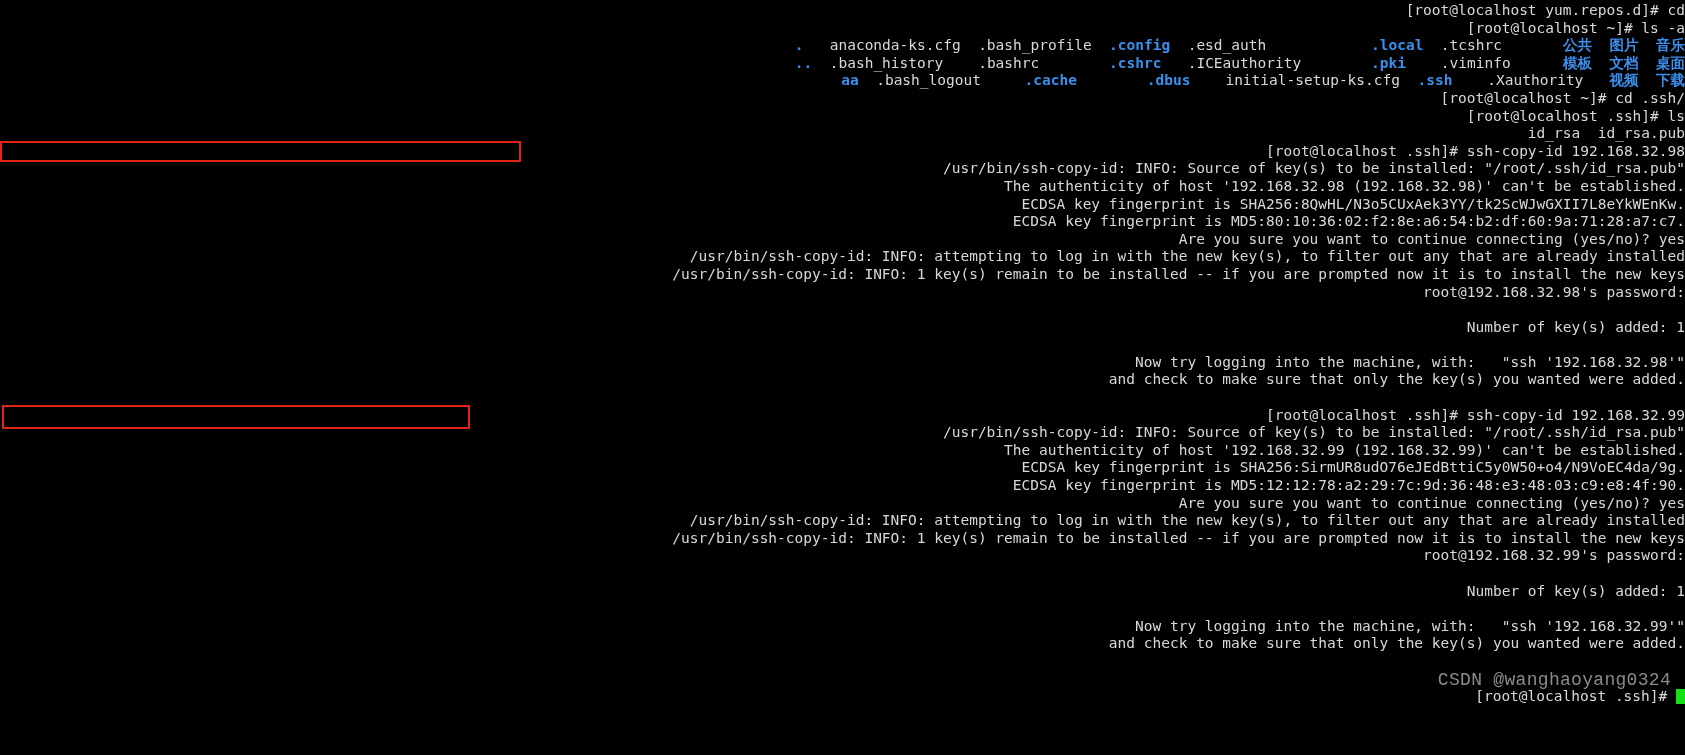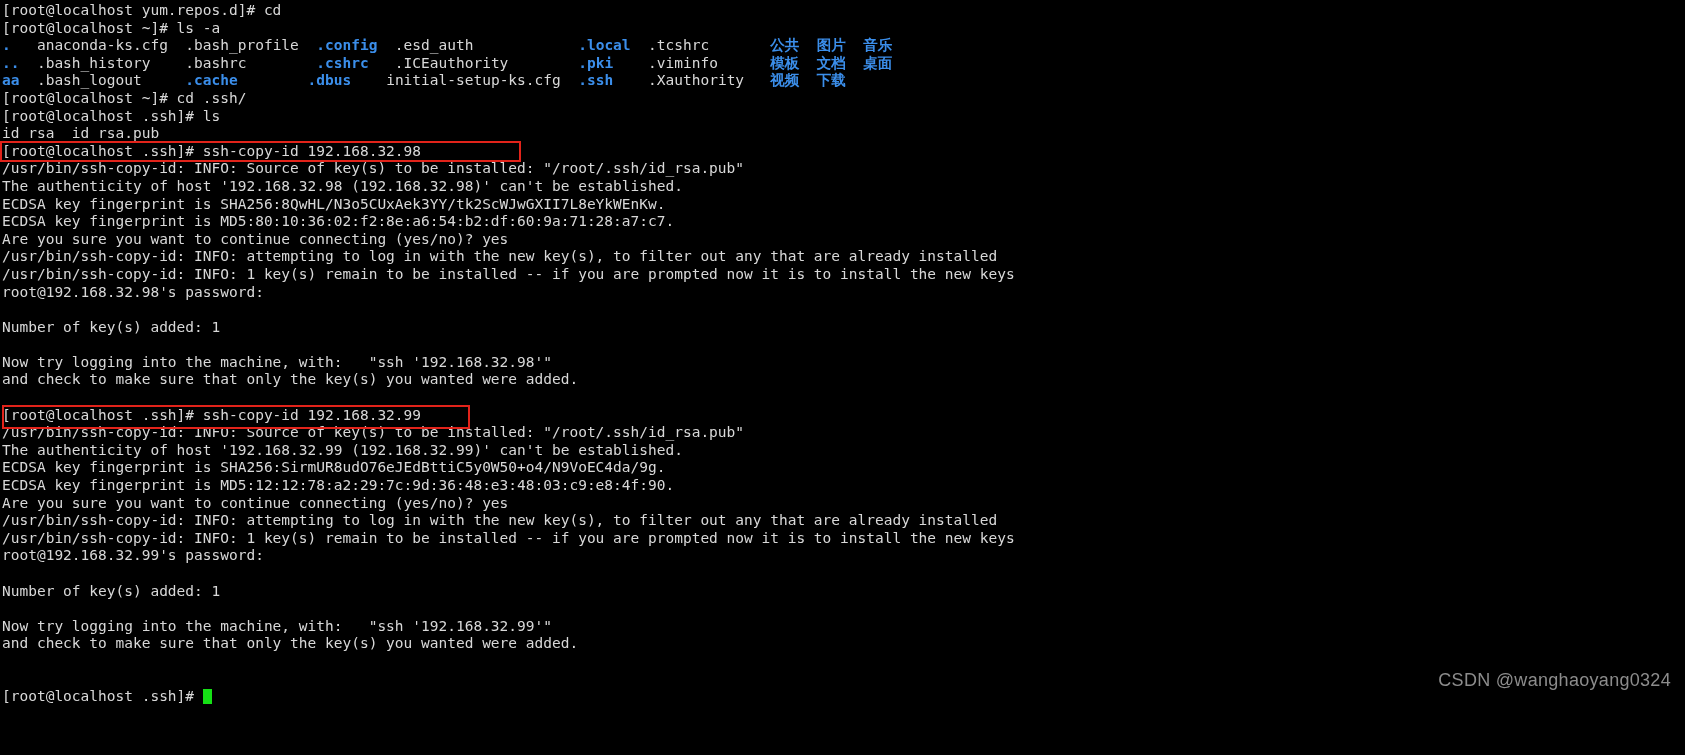--- a/index.html
+++ b/index.html
@@ -23,20 +23,21 @@
     position: absolute;
     left: 2px;
     top: 2px;
     right: 0;
     white-space: pre;
   }
   .line {
     height: 17.6px;
     white-space: pre;
     color: #d8d8d8;
+    text-align: right;
   }
   .dir { color: #3b8eea; font-weight: bold; }
   .cn  { color: #3b8eea; font-weight: bold; font-family: Liberation Sans, sans-serif; }
   .cursor {
     display: inline-block;
     width: 9px;
     height: 15px;
     background: #15e015;
     vertical-align: -3px;
   }
@@ -46,21 +47,21 @@
     box-sizing: border-box;
     pointer-events: none;
   }
   #hl-1 { left: 0px;  top: 141px; width: 521px; height: 21px; }
   #hl-2 { left: 2px;  top: 405px; width: 468px; height: 24px; }
   #watermark {
     position: absolute;
     right: 14px;
     top: 672px;
     color: #8c8c8c;
-    font-family: Liberation Sans, sans-serif;
+    font-family: Liberation Mono, monospace;
     font-size: 18px;
     letter-spacing: 0.3px;
   }
 </style>
 </head>
 <body>
 
 <div id="terminal">
 
   <div id="screen"><div class="line">[root@localhost yum.repos.d]# cd</div><div class="line">[root@localhost ~]# ls -a</div><div class="line"><span class="dir">.</span><span>   anaconda-ks.cfg  .bash_profile  </span><span class="dir">.config</span><span>  .esd_auth            </span><span class="dir">.local</span><span>  .tcshrc       </span><span class="cn">公共</span><span>  </span><span class="cn">图片</span><span>  </span><span class="cn">音乐</span></div><div class="line"><span class="dir">..</span><span>  .bash_history    .bashrc        </span><span class="dir">.cshrc</span><span>   .ICEauthority        </span><span class="dir">.pki</span><span>    .viminfo      </span><span class="cn">模板</span><span>  </span><span class="cn">文档</span><span>  </span><span class="cn">桌面</span></div><div class="line"><span class="dir">aa</span><span>  .bash_logout     </span><span class="dir">.cache</span><span>        </span><span class="dir">.dbus</span><span>    initial-setup-ks.cfg  </span><span class="dir">.ssh</span><span>    .Xauthority   </span><span class="cn">视频</span><span>  </span><span class="cn">下载</span></div><div class="line">[root@localhost ~]# cd .ssh/</div><div class="line">[root@localhost .ssh]# ls</div><div class="line">id_rsa  id_rsa.pub</div><div class="line">[root@localhost .ssh]# ssh-copy-id 192.168.32.98</div><div class="line">/usr/bin/ssh-copy-id: INFO: Source of key(s) to be installed: "/root/.ssh/id_rsa.pub"</div><div class="line">The authenticity of host '192.168.32.98 (192.168.32.98)' can't be established.</div><div class="line">ECDSA key fingerprint is SHA256:8QwHL/N3o5CUxAek3YY/tk2ScWJwGXII7L8eYkWEnKw.</div><div class="line">ECDSA key fingerprint is MD5:80:10:36:02:f2:8e:a6:54:b2:df:60:9a:71:28:a7:c7.</div><div class="line">Are you sure you want to continue connecting (yes/no)? yes</div><div class="line">/usr/bin/ssh-copy-id: INFO: attempting to log in with the new key(s), to filter out any that are already installed</div><div class="line">/usr/bin/ssh-copy-id: INFO: 1 key(s) remain to be installed -- if you are prompted now it is to install the new keys</div><div class="line">root@192.168.32.98's password:</div><div class="line"></div><div class="line">Number of key(s) added: 1</div><div class="line"></div><div class="line">Now try logging into the machine, with:   "ssh '192.168.32.98'"</div><div class="line">and check to make sure that only the key(s) you wanted were added.</div><div class="line"></div><div class="line">[root@localhost .ssh]# ssh-copy-id 192.168.32.99</div><div class="line">/usr/bin/ssh-copy-id: INFO: Source of key(s) to be installed: "/root/.ssh/id_rsa.pub"</div><div class="line">The authenticity of host '192.168.32.99 (192.168.32.99)' can't be established.</div><div class="line">ECDSA key fingerprint is SHA256:SirmUR8udO76eJEdBttiC5y0W50+o4/N9VoEC4da/9g.</div><div class="line">ECDSA key fingerprint is MD5:12:12:78:a2:29:7c:9d:36:48:e3:48:03:c9:e8:4f:90.</div><div class="line">Are you sure you want to continue connecting (yes/no)? yes</div><div class="line">/usr/bin/ssh-copy-id: INFO: attempting to log in with the new key(s), to filter out any that are already installed</div><div class="line">/usr/bin/ssh-copy-id: INFO: 1 key(s) remain to be installed -- if you are prompted now it is to install the new keys</div><div class="line">root@192.168.32.99's password:</div><div class="line"></div><div class="line">Number of key(s) added: 1</div><div class="line"></div><div class="line">Now try logging into the machine, with:   "ssh '192.168.32.99'"</div><div class="line">and check to make sure that only the key(s) you wanted were added.</div><div class="line"></div><div class="line"></div><div class="line"><span>[root@localhost .ssh]# </span><span class="cursor"></span></div></div>

